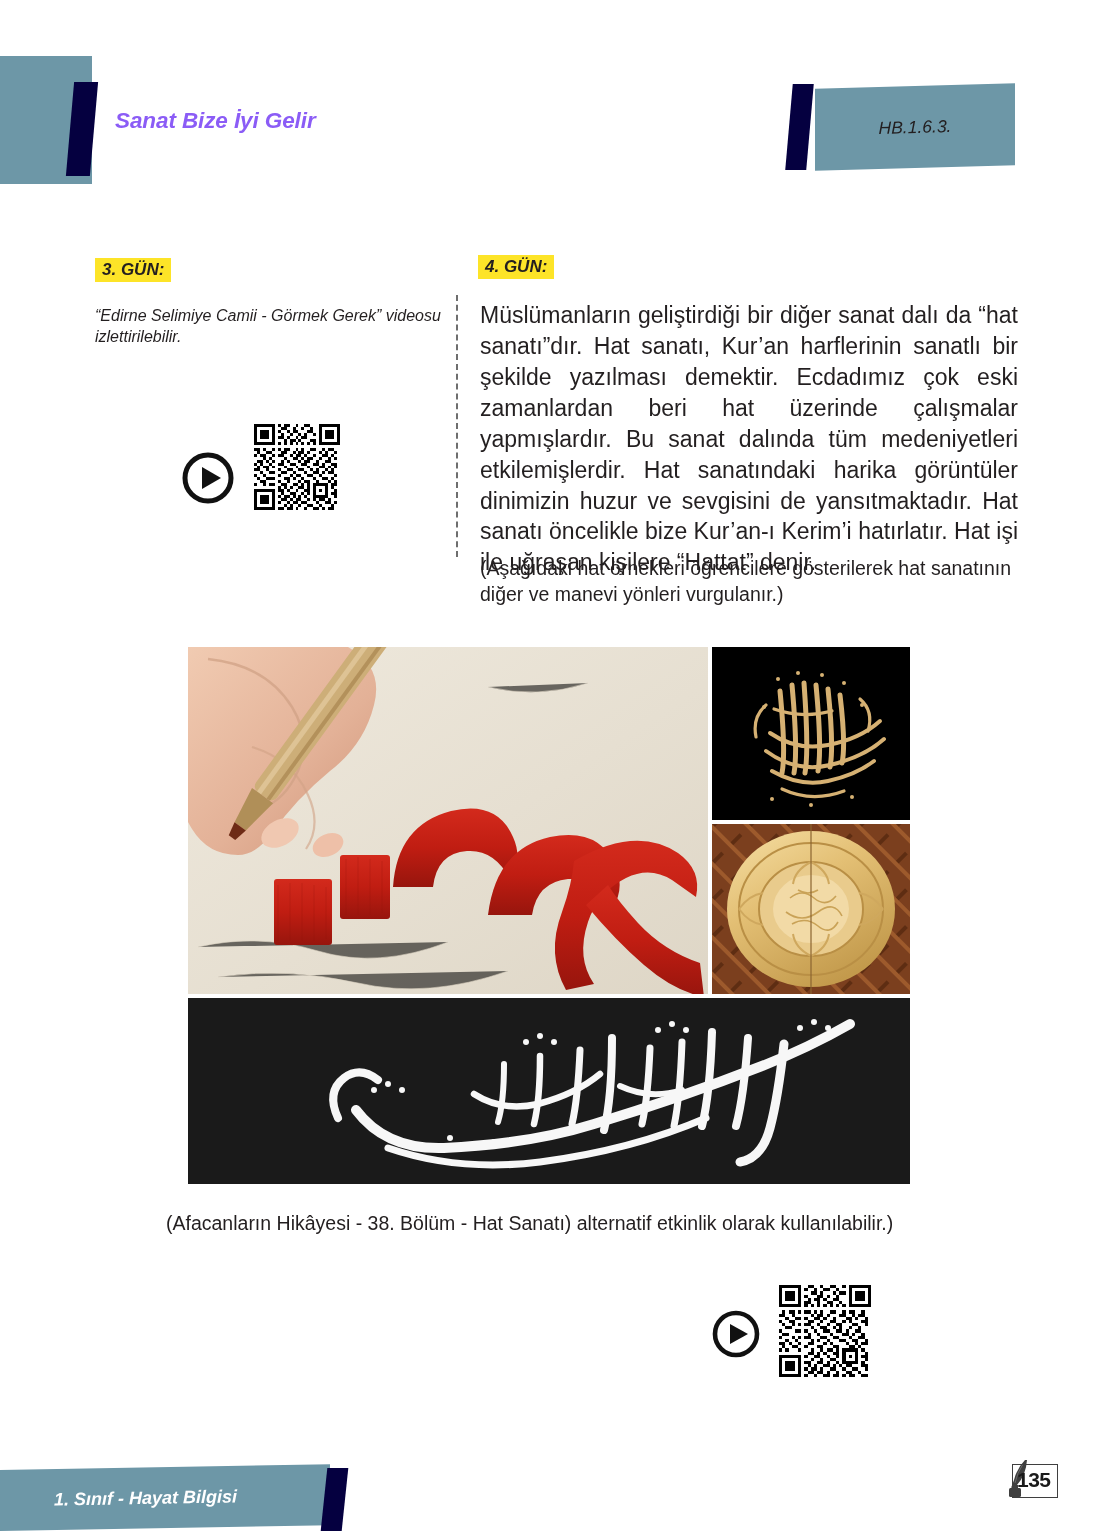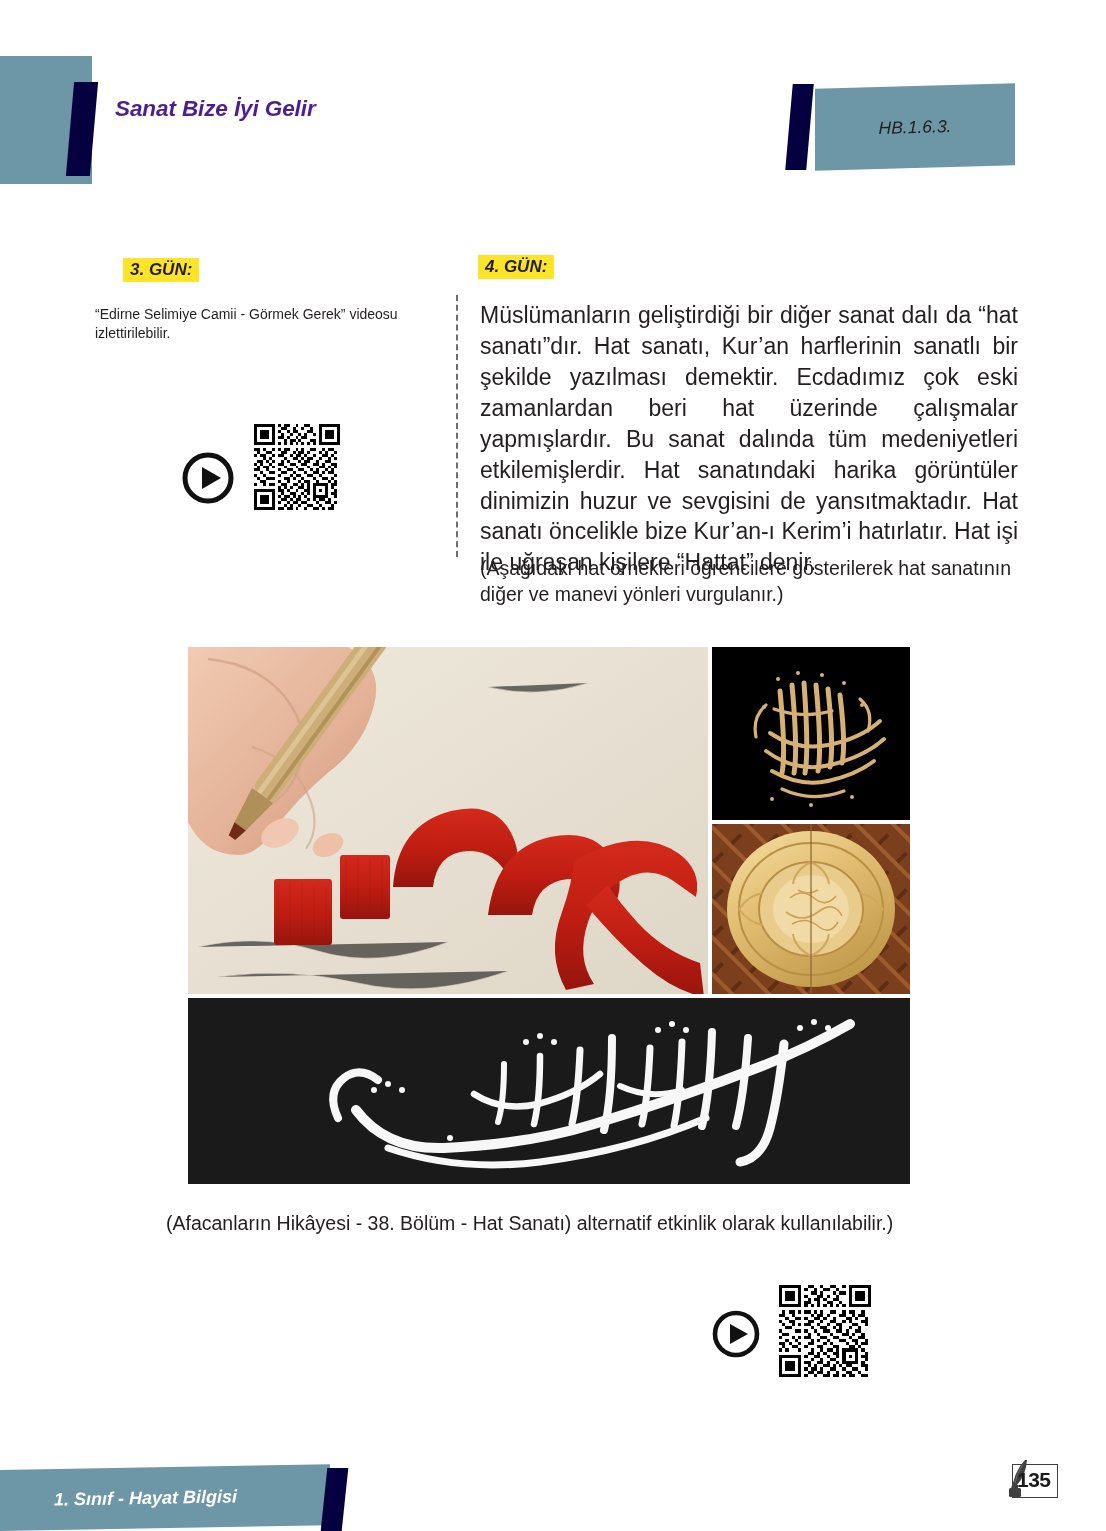--- a/index.html
+++ b/index.html
@@ -25,26 +25,26 @@
   }
   #header-navy-bar {
     position: absolute;
     left: 70px; top: 82px;
     width: 24px; height: 94px;
     background: #050040;
     transform: skewX(-5deg);
   }
   #header-title {
     position: absolute;
-    left: 115px; top: 96px;
+    left: 115px; top: 108px;
     font-size: 22.5px;
     font-weight: bold;
     font-style: italic;
     letter-spacing: -0.1px;
-    color: #4c1d95;
+    color: #8b5cf6;
     white-space: nowrap;
   }
 
   #code-navy-bar {
     position: absolute;
     left: 789px; top: 84px;
     width: 21px; height: 86px;
     background: #050040;
     transform: skewX(-5deg);
   }
@@ -72,31 +72,32 @@
   .day-chip {
     position: absolute;
     background: #fde428;
     font-size: 17px;
     font-weight: bold;
     font-style: italic;
     color: #231f20;
     padding: 3px 7px 4px 7px;
     line-height: 1;
   }
-  #day3-chip { left: 95px; top: 258px; margin-left: 28px; }
+  #day3-chip { left: 95px; top: 258px; }
   #day4-chip { left: 478px; top: 255px; }
 
   
   #day3-text {
     position: absolute;
     left: 95px; top: 305px;
     width: 352px;
-    font-size: 14px;
+    font-size: 16px;
     line-height: 1.34;
     color: #231f20;
+    font-style: italic;
   }
   #left-play-icon {
     position: absolute;
     left: 182px; top: 452px;
     width: 52px; height: 52px;
   }
   #left-qr {
     position: absolute;
     left: 254px; top: 424px;
     width: 86px; height: 86px;

